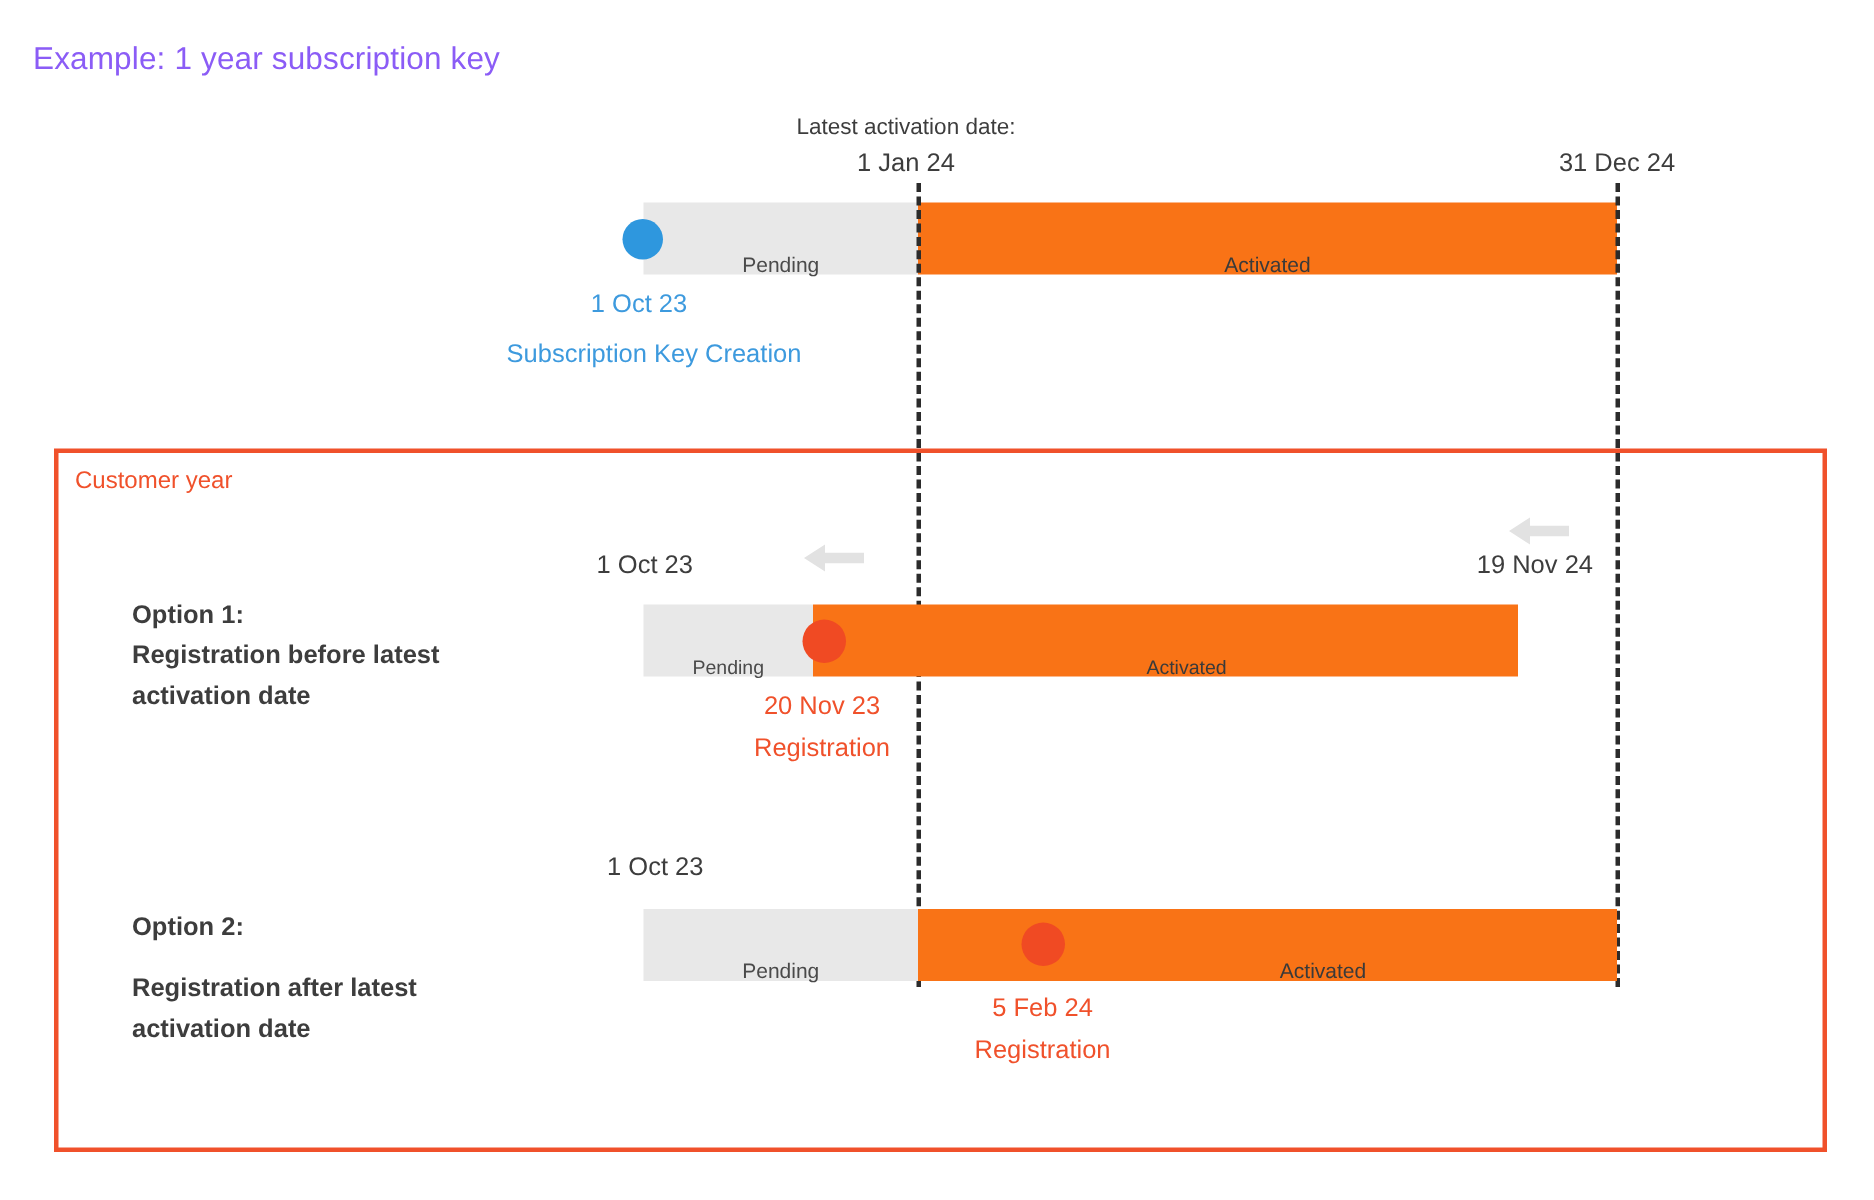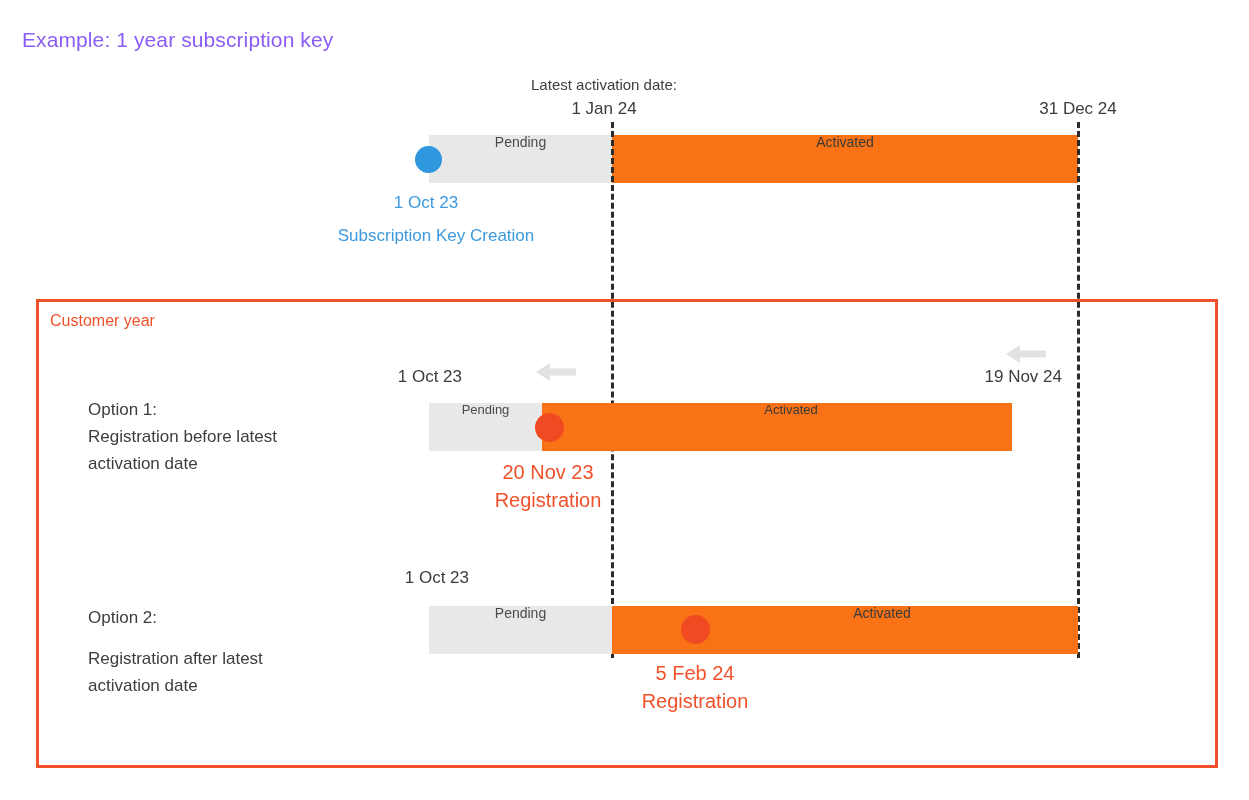--- a/index.html
+++ b/index.html
@@ -19,21 +19,21 @@
   
   #page-title {
     left: 22px; top: 28px;
     font-size: 21px;
     color: #8b5cf6;
     letter-spacing: 0.1px;
     white-space: nowrap;
   }
 
   
-  .bar { position: absolute; display: flex; align-items: flex-start; justify-content: center; }
+  .bar { position: absolute; display: flex; align-items: flex-end; justify-content: center; }
   .bar-pending {
     background: #e8e8e8;
     color: #4a4a4a;
   }
   .bar-activated {
     background: #f97316;
     color: #3a3a3a;
   }
   .bar-label { font-size: 14px; line-height: 1; white-space: nowrap; }
 
@@ -46,31 +46,32 @@
 
   
   .dot { position: absolute; border-radius: 50%; }
   .dot-blue { background: #2e97de; }
   .dot-red  { background: #f04a23; }
 
   
   .lbl       { position: absolute; white-space: nowrap; font-size: 17px; color: #3d3d3d; }
   .lbl-small { position: absolute; white-space: nowrap; font-size: 15px; color: #3d3d3d; }
   .lbl-blue  { position: absolute; white-space: nowrap; font-size: 17px; color: #3d9ade; }
-  .lbl-red   { position: absolute; white-space: nowrap; font-size: 20px; color: #f0512b; }
+  .lbl-red   { position: absolute; white-space: nowrap; font-size: 17px; color: #f0512b; }
   .centered  { transform: translateX(-50%); }
   .rightal   { transform: translateX(-100%); }
 
   
   .option-desc {
     position: absolute;
     font-size: 17px;
     color: #3d3d3d;
     line-height: 27px;
     white-space: pre-line;
+    font-weight: bold;
   }
 
   
   #customer-view-box {
     left: 36px; top: 299px;
     width: 1182px; height: 469px;
     border: 3px solid #f0512b;
     background: transparent;
   }
   #customer-view-label {

